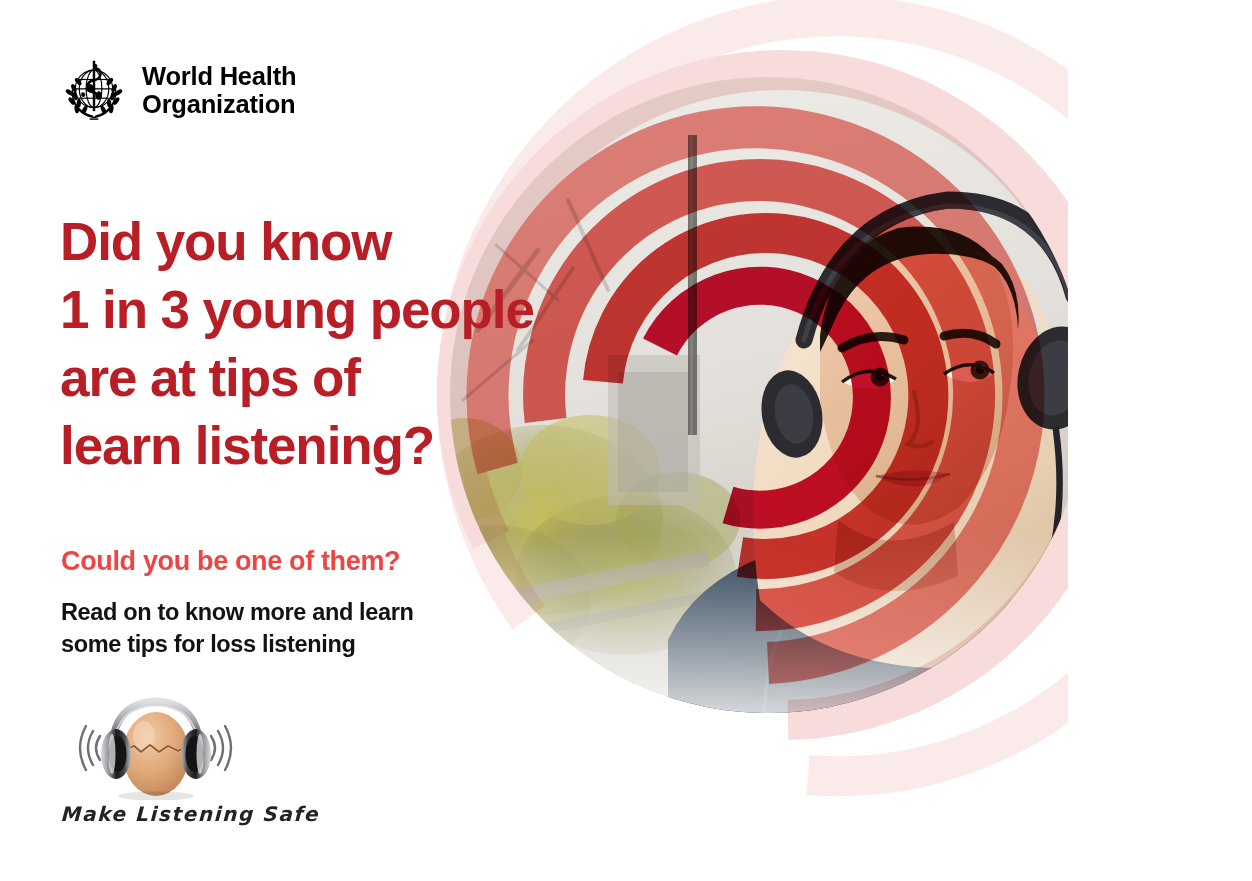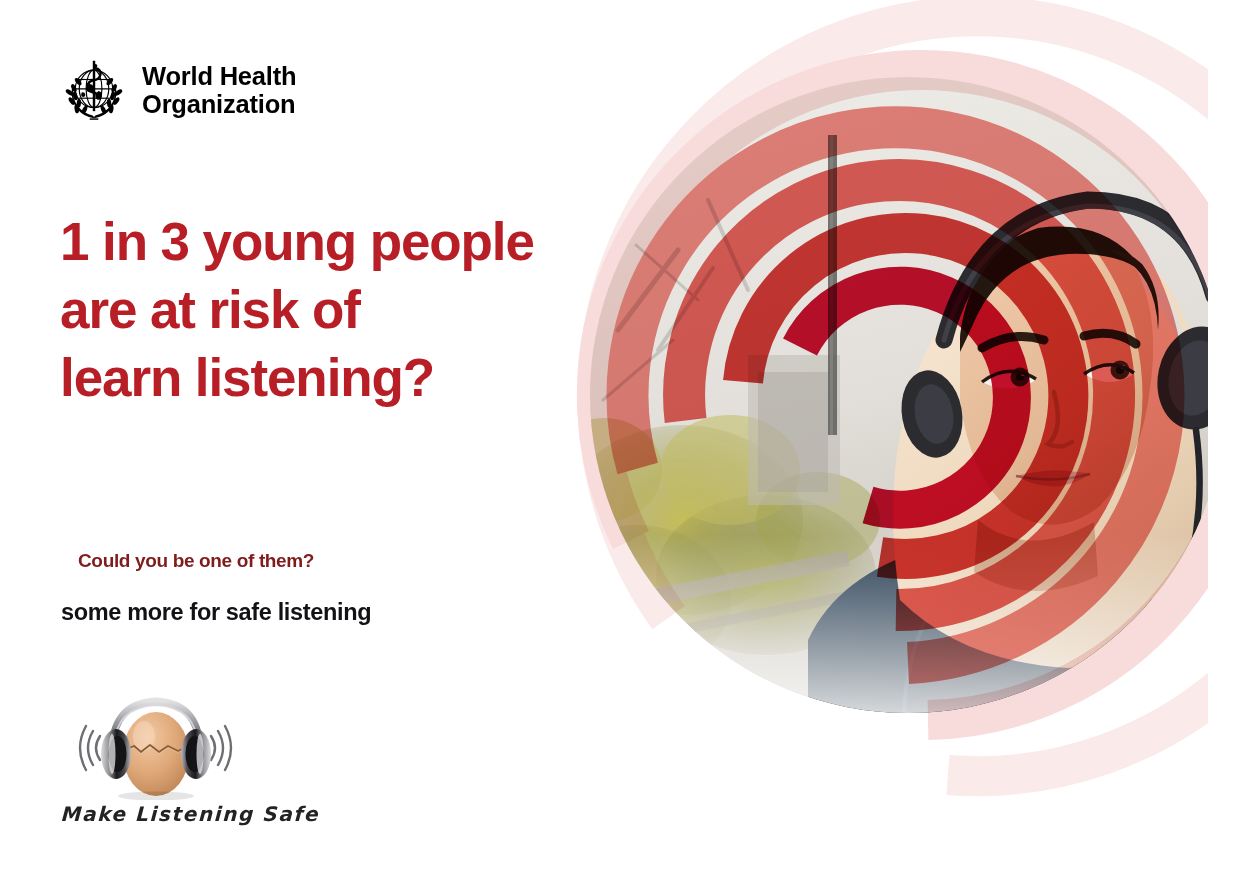--- a/index.html
+++ b/index.html
@@ -5,21 +5,21 @@
   html, body {
     margin: 0;
     padding: 0;
     background: #ffffff;
   }
   body {
     font-family: "Liberation Sans", sans-serif;
   }
   #poster {
     position: relative;
-    width: 1208px;
+    width: 1068px;
     height: 881px;
     background: #ffffff;
     overflow: hidden;
   }
 
   
   #left-column {
     position: absolute;
     left: 0; top: 0;
     width: 660px;
@@ -58,26 +58,26 @@
     font-weight: bold;
     font-size: 53px;
     line-height: 68px;
     letter-spacing: -1.1px;
   }
   #headline .hl-line { display: block; white-space: nowrap; }
 
   
   #sub-question {
     position: absolute;
-    left: 78px;
+    left: 61px;
     top: 546px;
     font-weight: bold;
-    font-size: 19px;
+    font-size: 27px;
     line-height: 30px;
-    color: #7f1d1d;
+    color: #ef4444;
     letter-spacing: -0.35px;
   }
   #sub-readon {
     position: absolute;
     left: 61px;
     top: 596px;
     width: 470px;
     font-weight: bold;
     font-size: 23.5px;
     line-height: 32px;
@@ -327,29 +327,31 @@
           <rect x="48.3" y="8" width="3.4" height="70" fill="#000000"></rect>
           <path d="M51 18 q9 2 8 9 q-1 7 -9 8 q-8 1 -9 8 q-1 7 8 9 q7 1 9 7" fill="none" stroke="#000000" stroke-width="3.4" stroke-linecap="round"></path>
           <circle cx="52" cy="15" r="2.6" fill="#000000"></circle>
         </g>
       </svg>
       <div id="who-wordmark">World Health
 Organization</div>
     </div>
 
     <h1 id="headline">
+      <span class="hl-line">Did you know</span>
       <span class="hl-line">1 in 3 young people</span>
-      <span class="hl-line">are at risk of</span>
+      <span class="hl-line">are at tips of</span>
       <span class="hl-line">learn listening?</span>
     </h1>
 
     <div id="sub-question">Could you be one of them?</div>
 
     <div id="sub-readon">
-      <span class="sub-line">some more for safe listening</span>
+      <span class="sub-line">Read on to know more and learn</span>
+      <span class="sub-line">some tips for loss listening</span>
     </div>
 
     <div id="mls-logo">
       <svg id="mls-mark" viewBox="0 0 175 108">
         <defs>
           <radialGradient id="eggGrad" cx="0.38" cy="0.3" r="0.78">
             <stop offset="0%" stop-color="#F3C9A4"></stop>
             <stop offset="55%" stop-color="#DFA878"></stop>
             <stop offset="100%" stop-color="#BE8354"></stop>
           </radialGradient>

